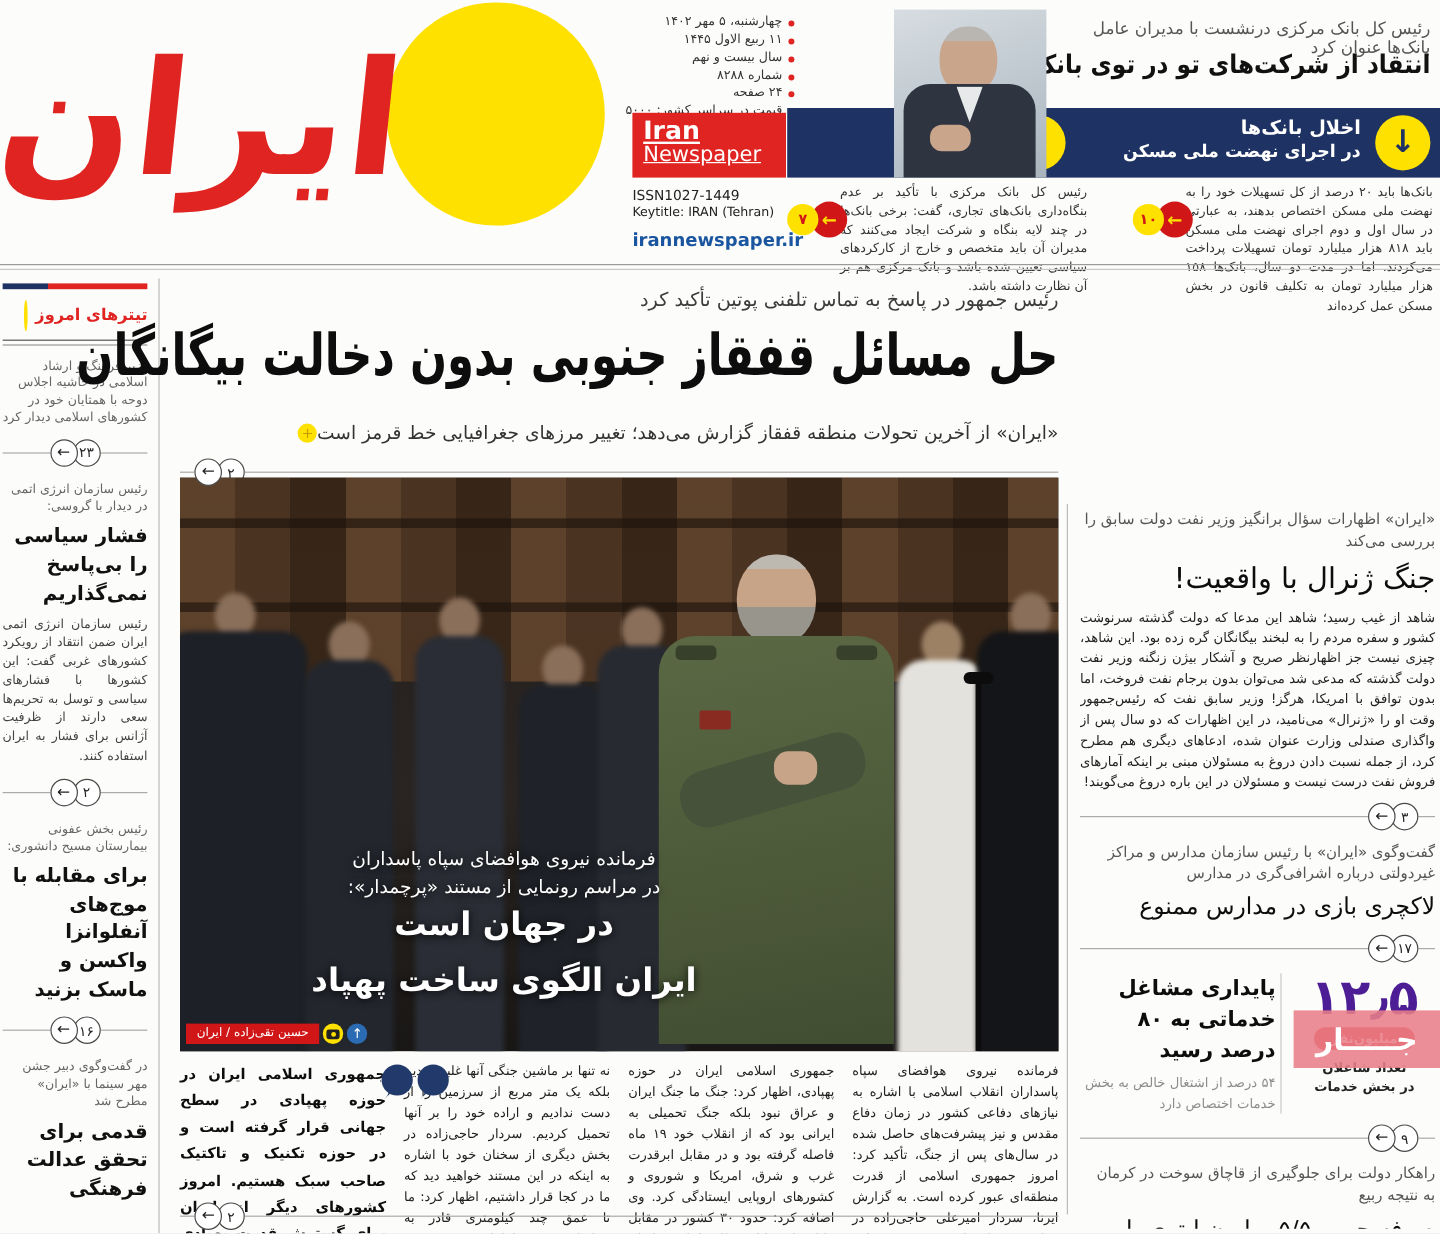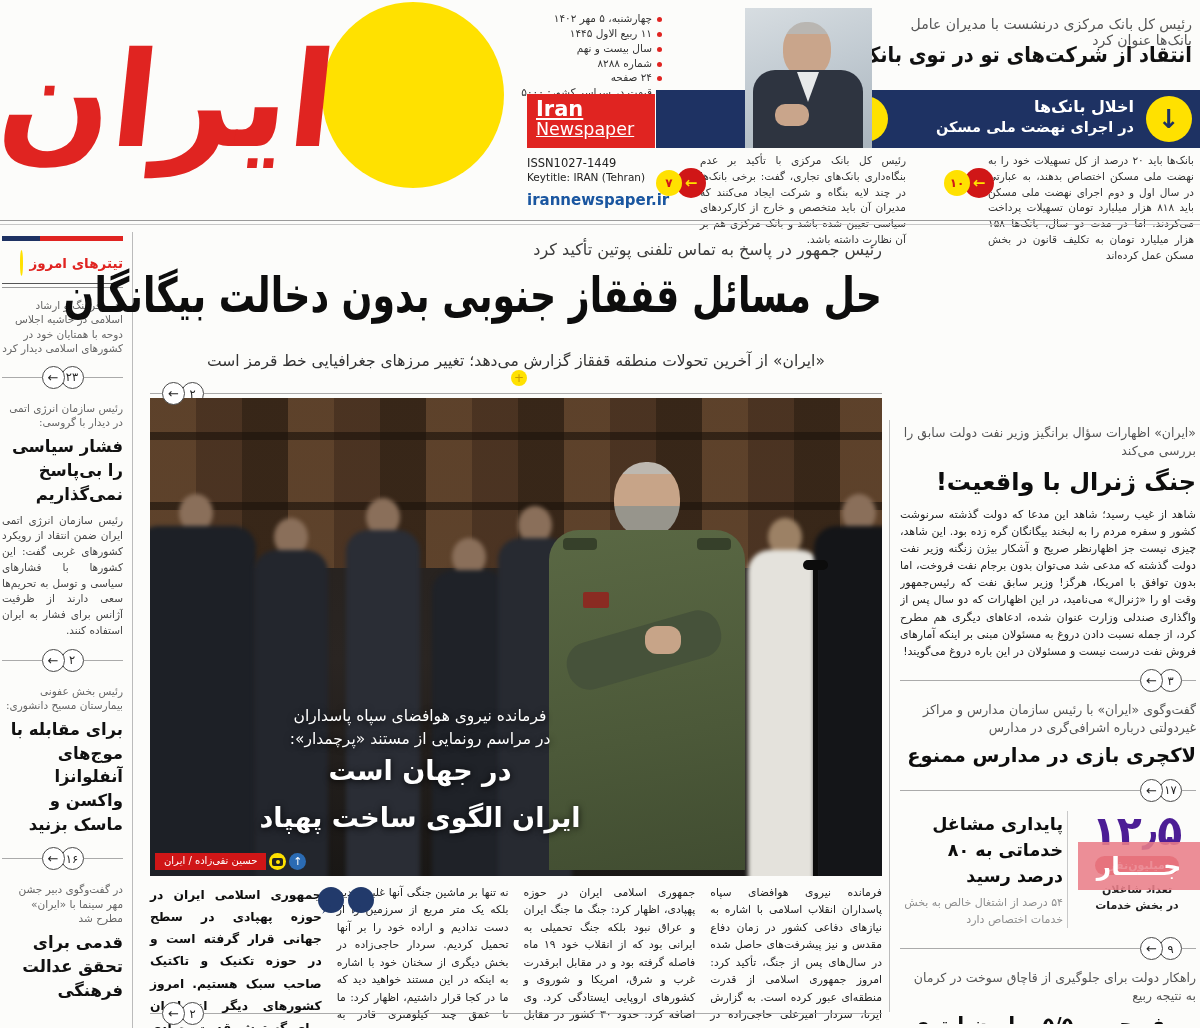--- a/index.html
+++ b/index.html
@@ -73,21 +73,21 @@
   .sb-body{font-size:10.5px;color:#444;text-align:justify;line-height:1.5;margin-top:6px;}
   .sb-marker{margin:10px 0 12px;}
 
   .vline{width:1px;background:#bbb;}
 
   
   .lead-kicker{left:150px;top:240px;width:732px;font-size:16px;color:#3c3c3c;text-align:right;}
   .lead-headline{left:150px;top:268px;width:732px;font-size:37px;font-weight:bold;color:#0d0d0d;
       text-align:right;white-space:nowrap;letter-spacing:-1px;transform:scale(.98,1.3);transform-origin:top right;}
   .lead-sub{left:150px;top:352px;width:732px;display:flex;justify-content:flex-start;align-items:center;
-      font-size:15.5px;color:#333;flex-direction:column;}
+      font-size:15.5px;color:#333;}
   .plus-dot{width:16px;height:16px;border-radius:50%;background:#ffe100;margin-left:6px;flex:0 0 auto;
       display:flex;align-items:center;justify-content:center;color:#c89b00;font-size:12px;}
   .plus-dot::before{content:"+";}
   .lead-marker{left:150px;top:382px;width:732px;}
 
   
   .photo{left:150px;top:398px;width:732px;height:478px;overflow:hidden;
       background:linear-gradient(180deg,#241f1c 0%,#2a2522 55%,#191715 100%);}
   .wood{position:absolute;left:0;top:0;width:100%;height:170px;
       background:repeating-linear-gradient(90deg,#6b4a2e 0 46px,#543823 46px 92px,#3c2817 92px 138px);
@@ -125,21 +125,21 @@
   
   .story{left:150px;top:884px;width:732px;display:flex;direction:rtl;gap:15px;}
   .story .col{flex:1;font-size:10.8px;line-height:1.62;text-align:justify;color:#222;}
   .story .quote{font-size:12.3px;font-weight:bold;line-height:1.8;color:#0e0e0e;position:relative;}
   .qicon{position:absolute;right:-56px;top:0;}
   .story-marker{left:150px;top:1002px;width:732px;}
 
   
   .rightcol{left:900px;top:424px;width:296px;height:600px;overflow:hidden;}
   .rc-kicker{font-size:12.5px;color:#555;text-align:right;line-height:1.45;}
-  .rc-head{font-size:24px;font-weight:bold;color:#0d0d0d;text-align:right;margin:6px 0 7px;line-height:1.35;}
+  .rc-head{font-size:24px;font-weight:normal;color:#0d0d0d;text-align:right;margin:6px 0 7px;line-height:1.35;}
   .rc-head.sm{font-size:19.5px;}
   .rc-body{font-size:11px;line-height:1.56;text-align:justify;color:#222;}
   .rc-marker{margin:9px 0;}
   .stat{display:flex;direction:rtl;align-items:flex-start;margin-top:2px;}
   .stat-numcol{width:118px;text-align:center;}
   .stat-val{color:#4c1d95;font-size:41px;font-weight:bold;line-height:1;}
   .stat-pill{display:inline-block;background:#d0242c;color:#fff;font-size:11px;font-weight:bold;
       padding:3px 14px;border-radius:12px;margin-top:4px;}
   .stat-lbl{font-size:11px;font-weight:bold;color:#222;margin-top:7px;line-height:1.5;}
   .stat-div{width:1px;background:#c9c9c9;align-self:stretch;margin:0 10px 0 4px;}

